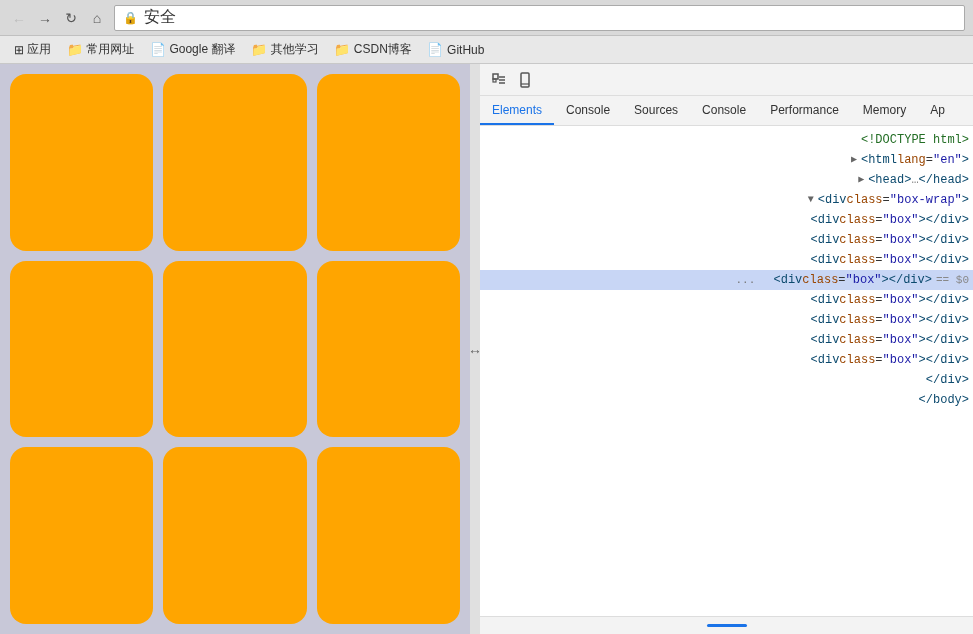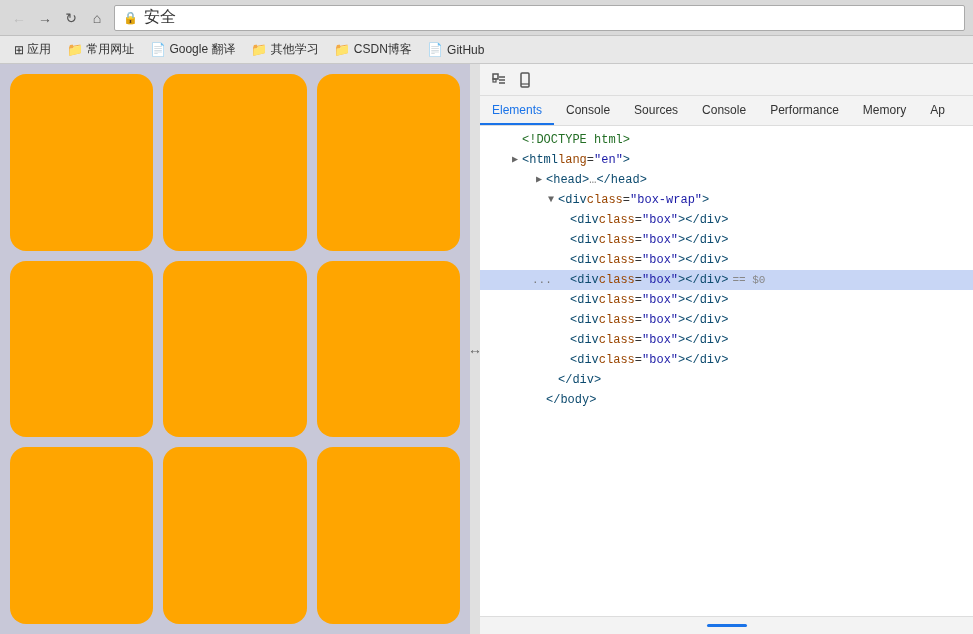--- a/index.html
+++ b/index.html
@@ -200,20 +200,21 @@
     }
 
     .code-line {
       display: flex;
       align-items: center;
       padding: 1px 4px;
       white-space: nowrap;
       font-size: 12px;
       line-height: 18px;
       cursor: pointer;
+      justify-content: flex-end;
     }
     .code-line.selected-elem { background: #c8d6f5; }
 
     .ellipsis {
       color: #777;
       width: 28px;
       font-size: 11px;
       flex-shrink: 0;
     }
 

